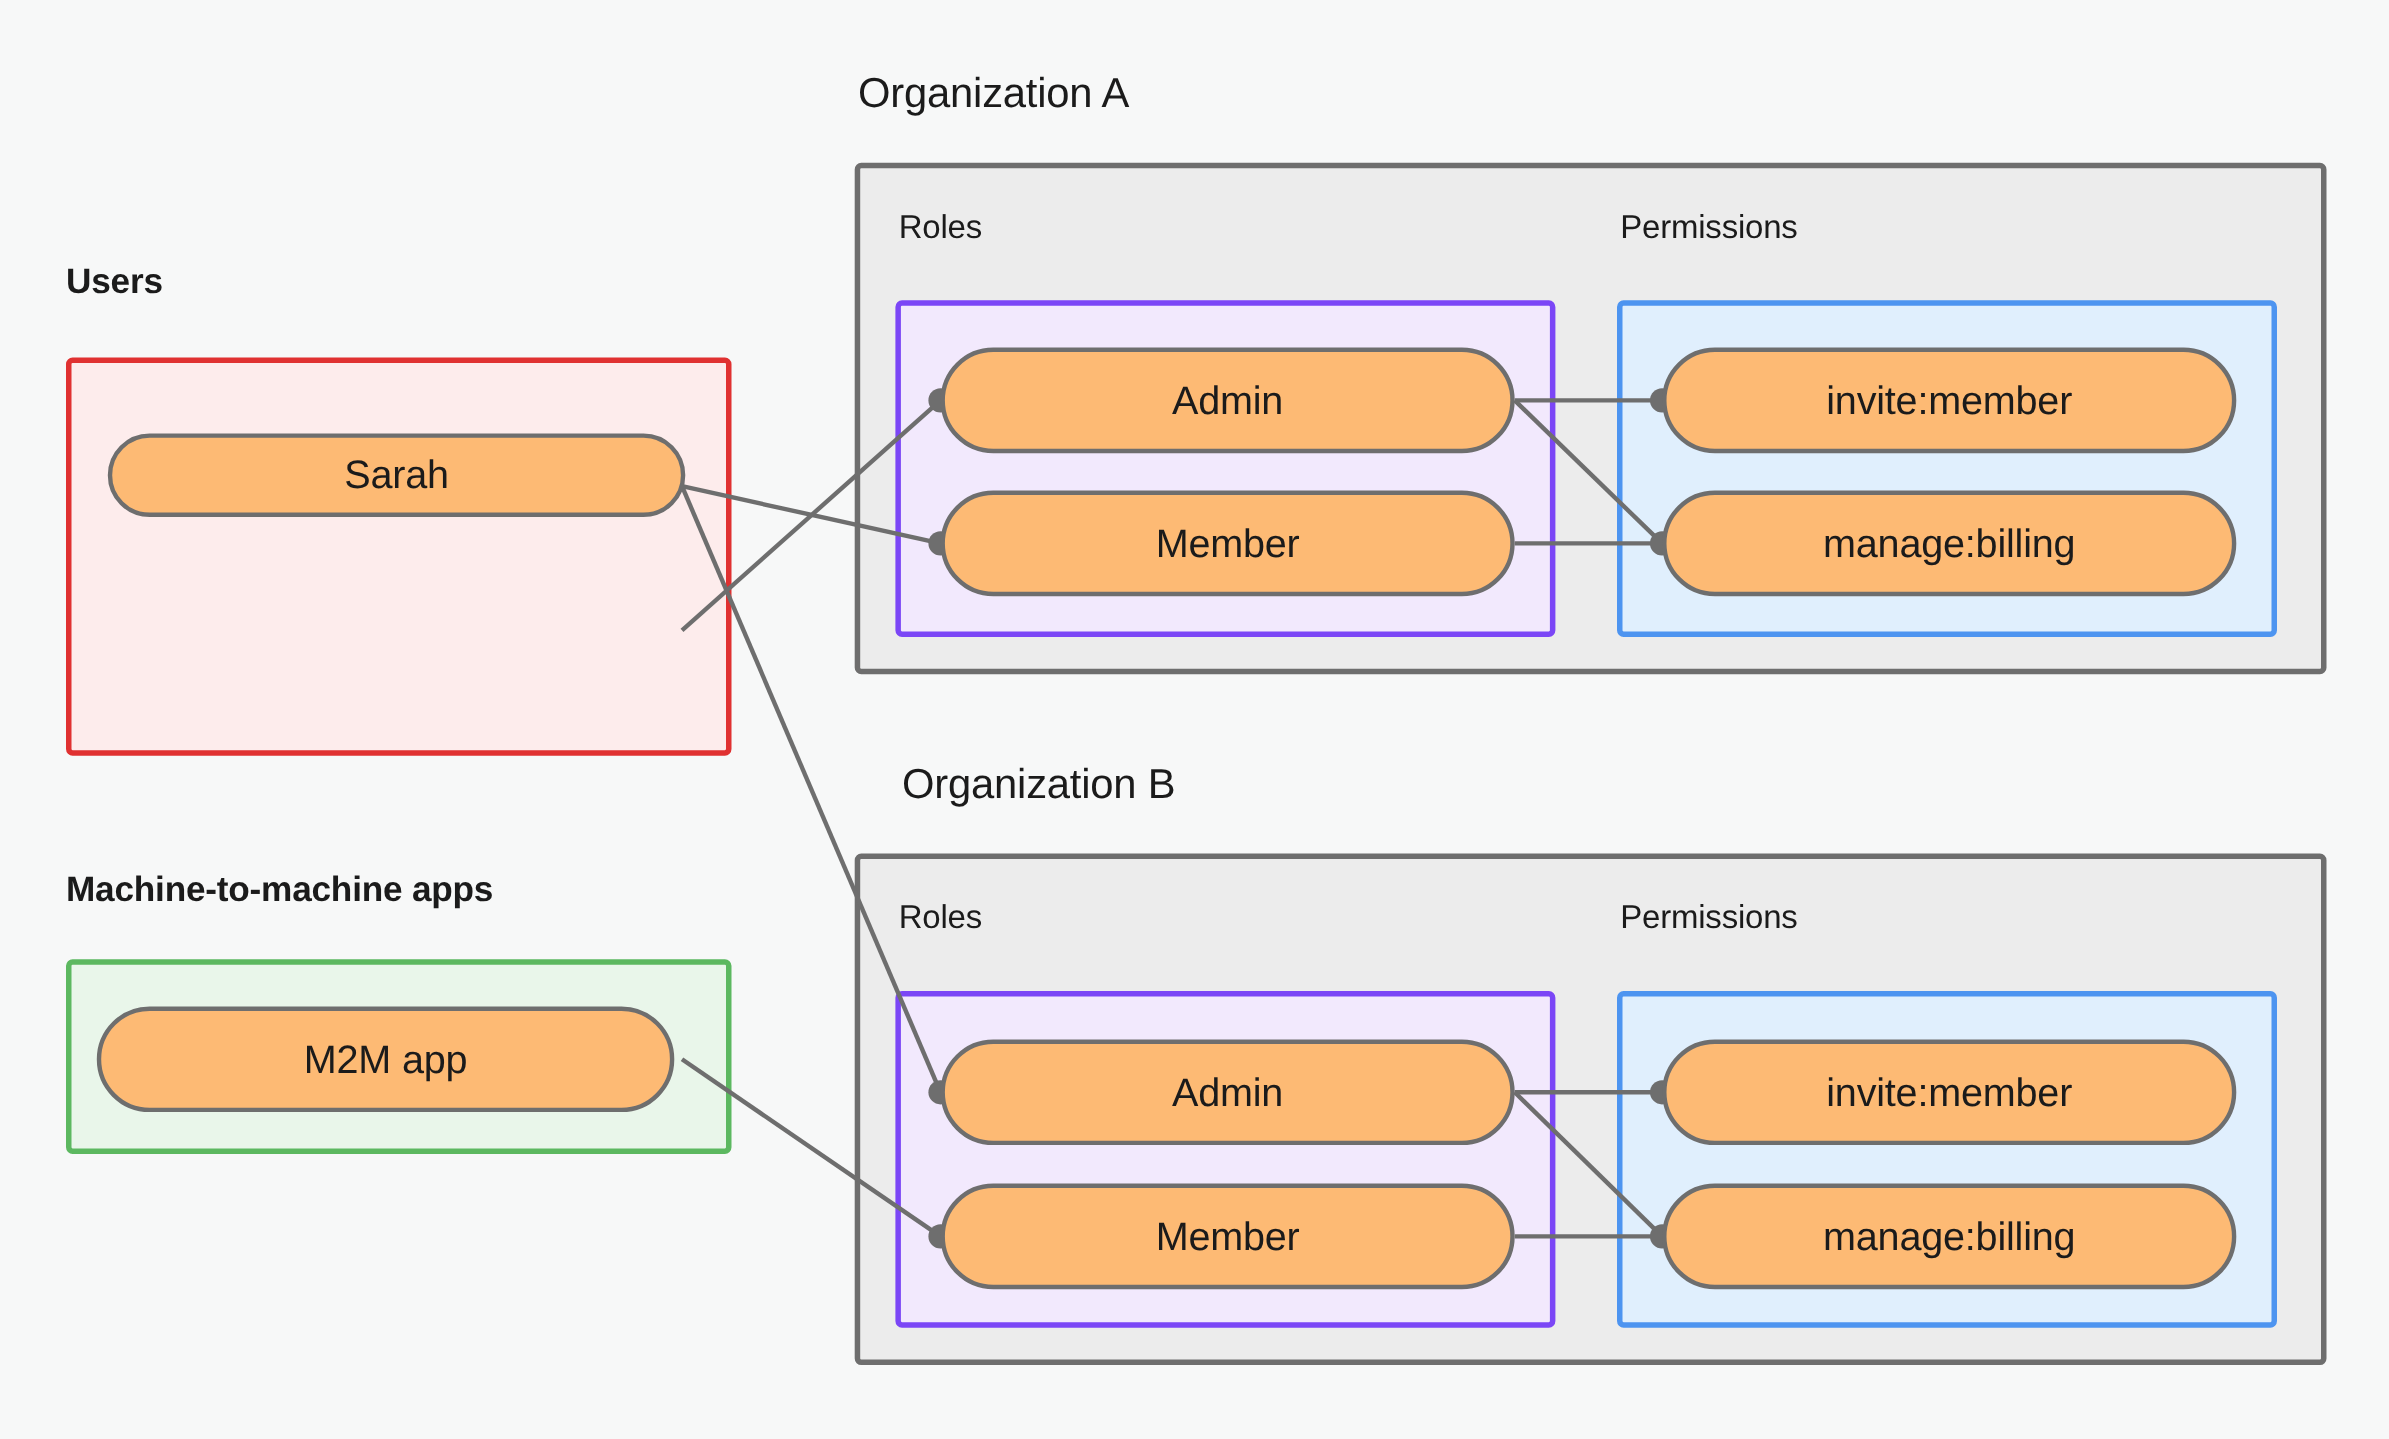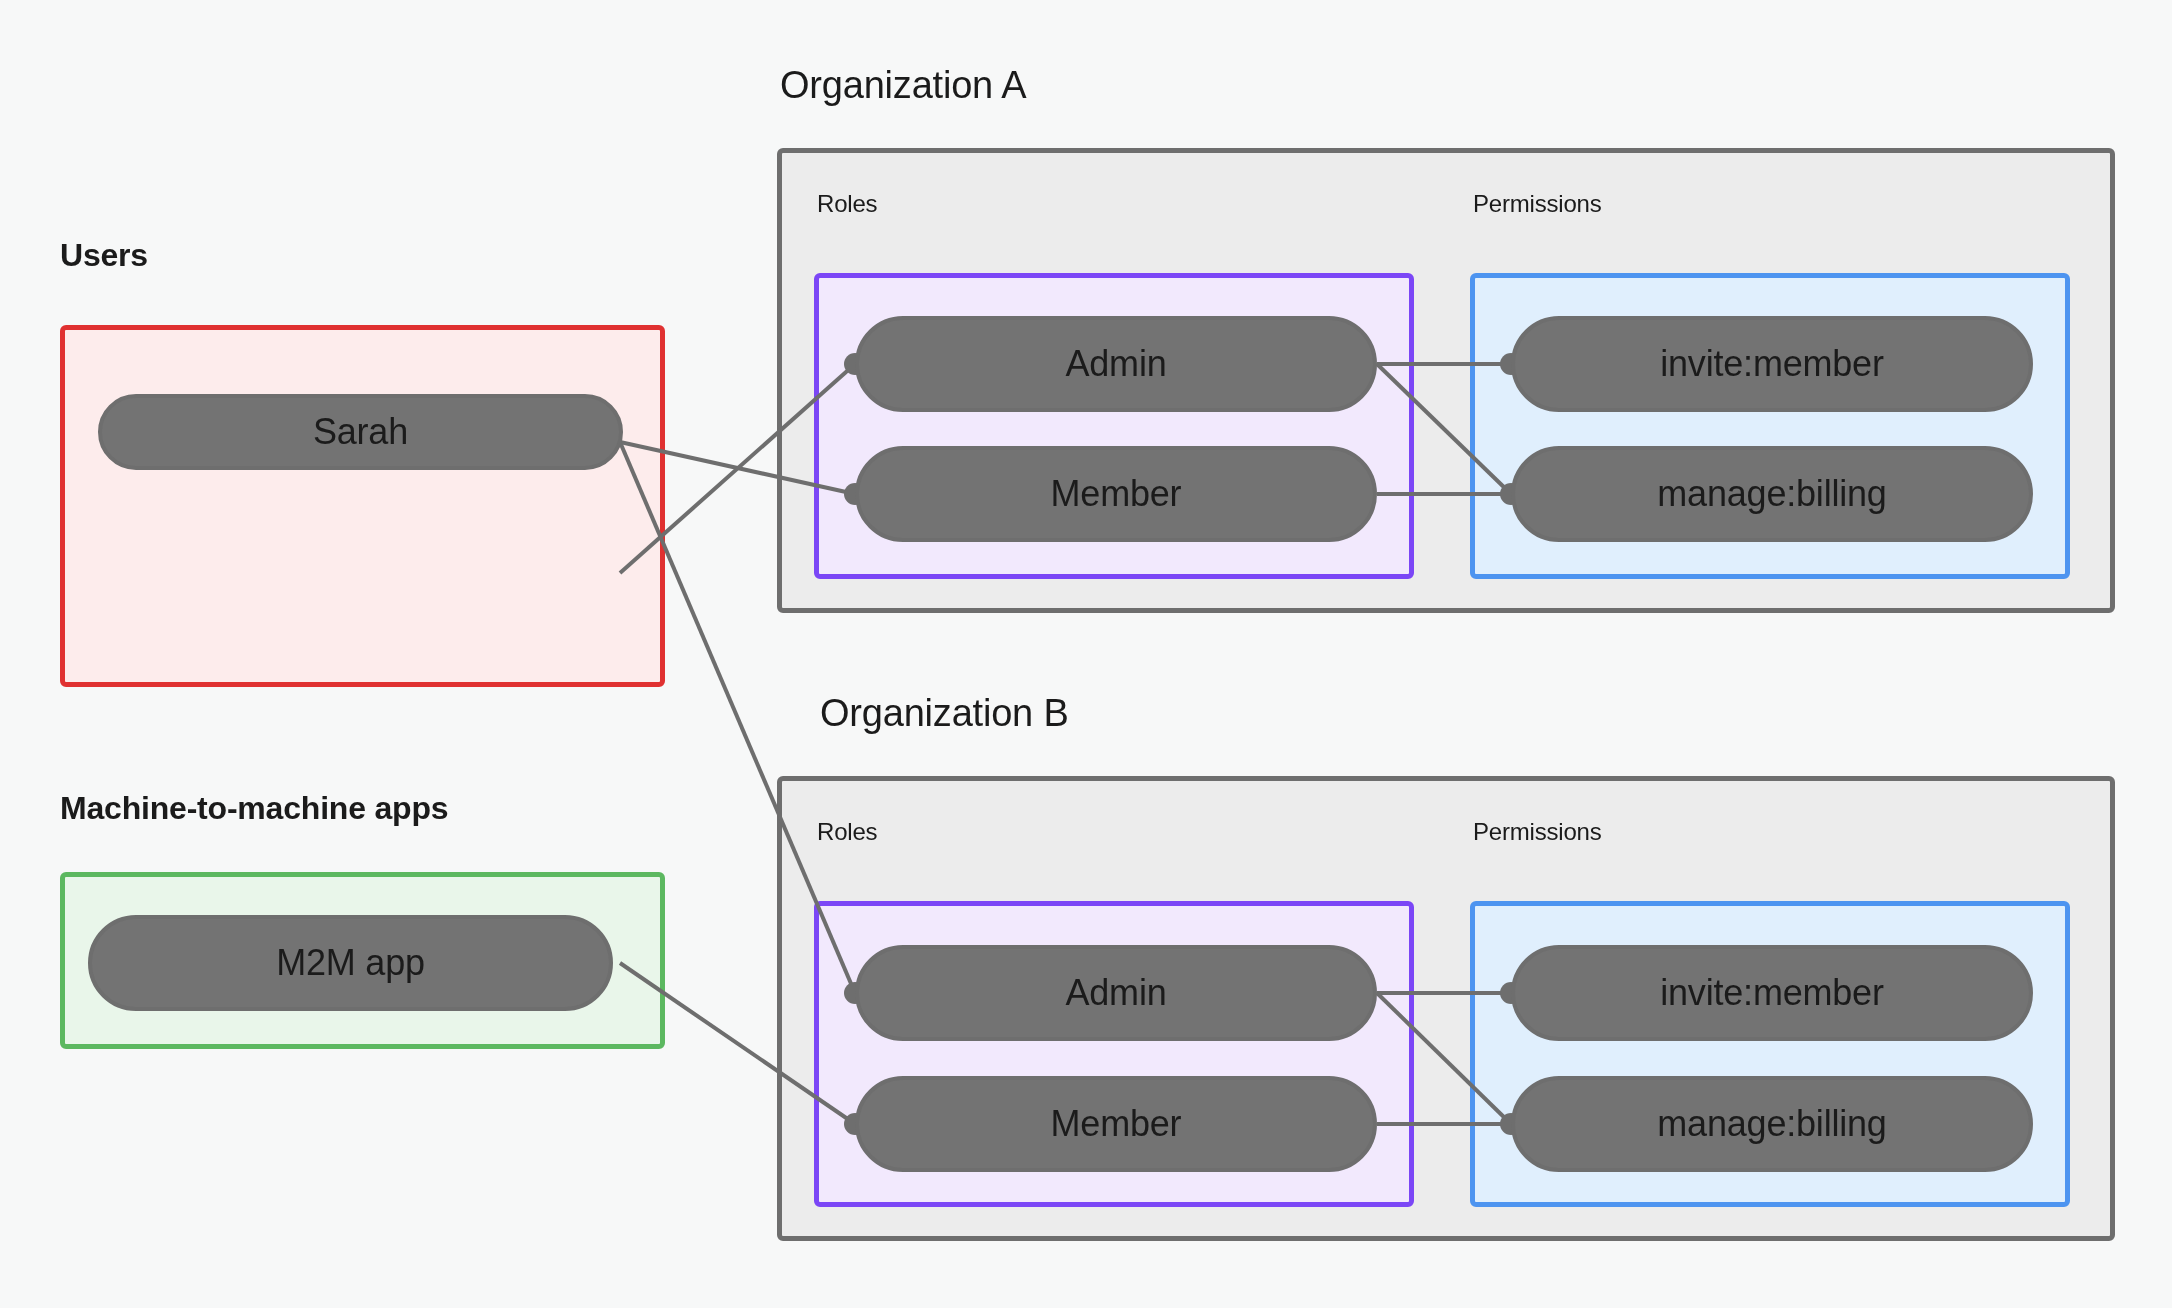--- a/index.html
+++ b/index.html
@@ -40,21 +40,21 @@
   .org-title {
     position: absolute;
     font-size: 38px;
     font-weight: 400;
     letter-spacing: -0.2px;
     white-space: nowrap;
     z-index: 3;
   }
   .section-title {
     position: absolute;
-    font-size: 24px;
+    font-size: 30px;
     font-weight: 400;
     letter-spacing: -0.2px;
     white-space: nowrap;
     z-index: 6;
   }
   .box {
     position: absolute;
     box-sizing: border-box;
     border-radius: 6px;
     z-index: 2;
@@ -75,21 +75,21 @@
     border: 5px solid #7b46f6;
     background: #f2e9fd;
   }
   .box-perms {
     border: 5px solid #4d94f0;
     background: #e0effd;
   }
   .pill {
     position: absolute;
     box-sizing: border-box;
-    background: #737373;
+    background: #fdba74;
     border: 4px solid #6e6e6e;
     border-radius: 999px;
     display: flex;
     align-items: center;
     justify-content: center;
     font-size: 36px;
     font-weight: 400;
     letter-spacing: -0.2px;
     color: #1b1b1b;
     z-index: 8;

